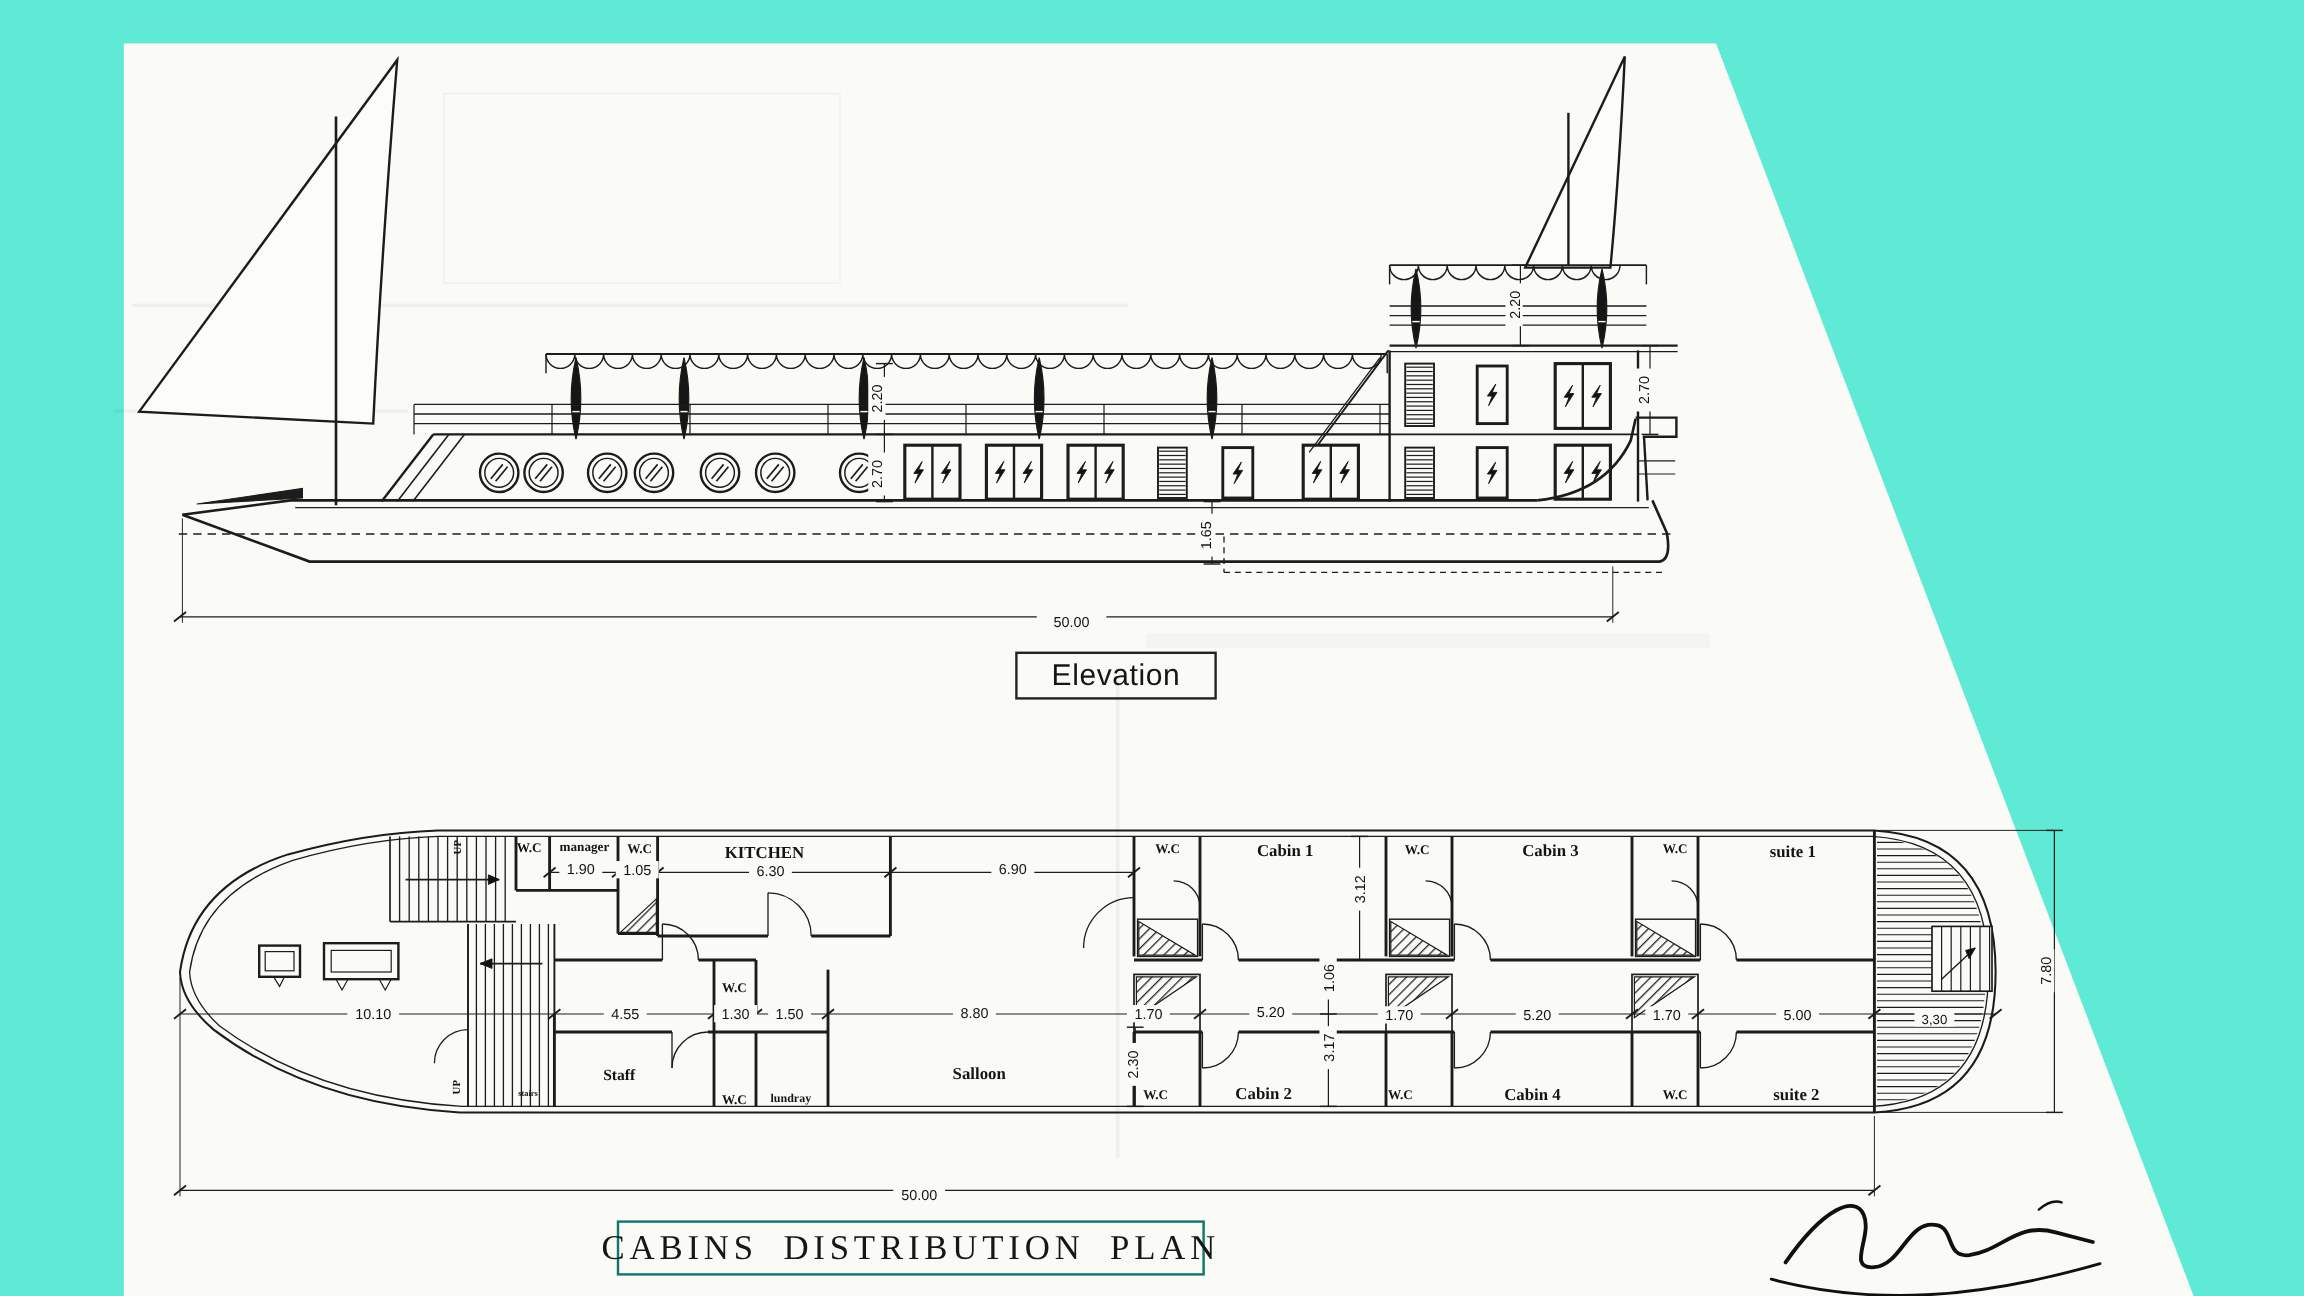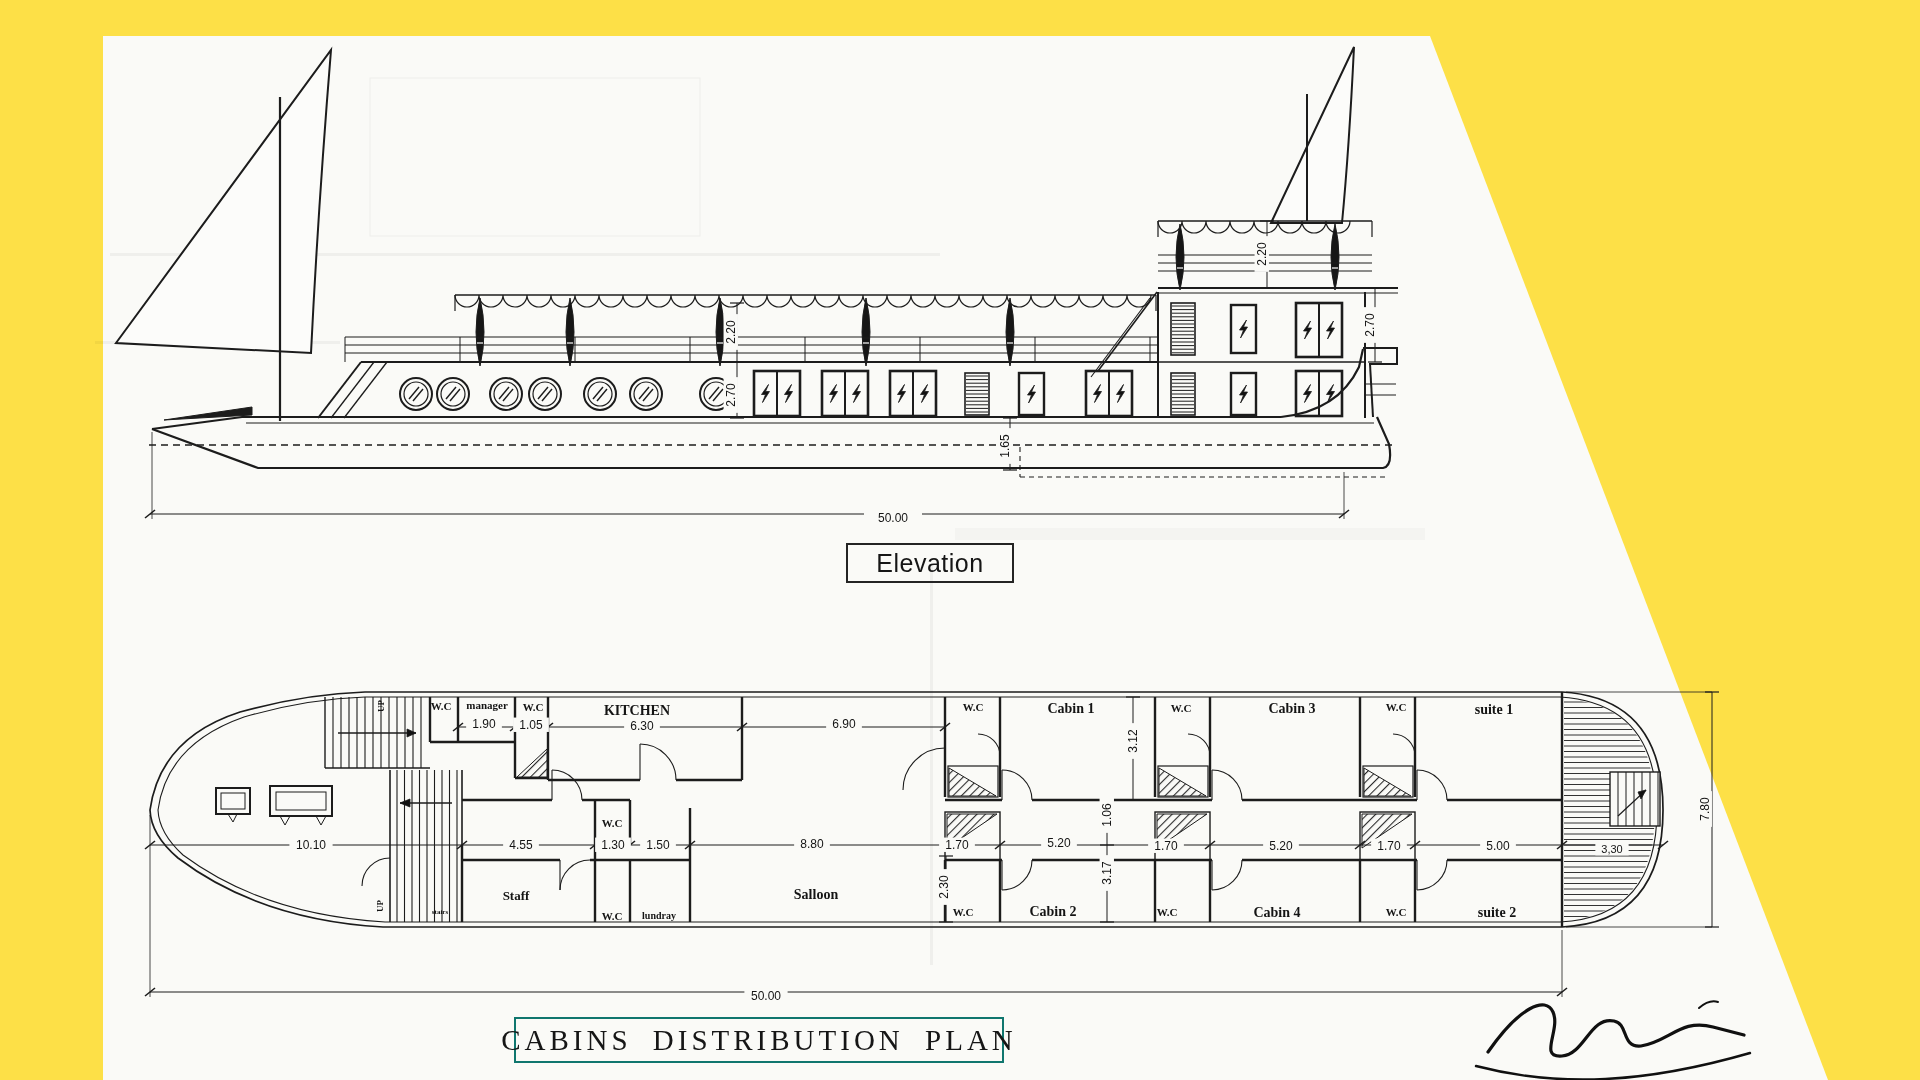--- a/index.html
+++ b/index.html
@@ -1,16 +1,16 @@
 <!DOCTYPE html>
 <html><head>
 <meta charset="utf-8">
 <style>
   html,body{margin:0;padding:0;background:#000;}
-  #stage{position:relative;width:1920px;height:1080px;background:#fde047;overflow:hidden;
+  #stage{position:relative;width:1920px;height:1080px;background:#5eead4;overflow:hidden;
          font-family:"Liberation Sans",sans-serif;}
   #paper{position:absolute;left:0;top:0;width:1920px;height:1080px;background:#fafaf7;
          clip-path:polygon(103px 36px,1430px 36px,1828px 1080px,103px 1080px);}
   #drawing{position:absolute;left:0;top:0;}
   .titlebox{position:absolute;display:flex;align-items:center;justify-content:center;
             color:#161616;background:transparent;}
   #elev-title{left:846px;top:543px;width:164px;height:36px;border:2px solid #242424;
               font-family:Liberation Sans, sans-serif;font-size:25px;letter-spacing:.5px;}
   #plan-title{left:514px;top:1017px;width:486px;height:42px;border:2px solid #0f766e;
               font-family:"Liberation Serif",serif;font-size:29px;letter-spacing:4px;

